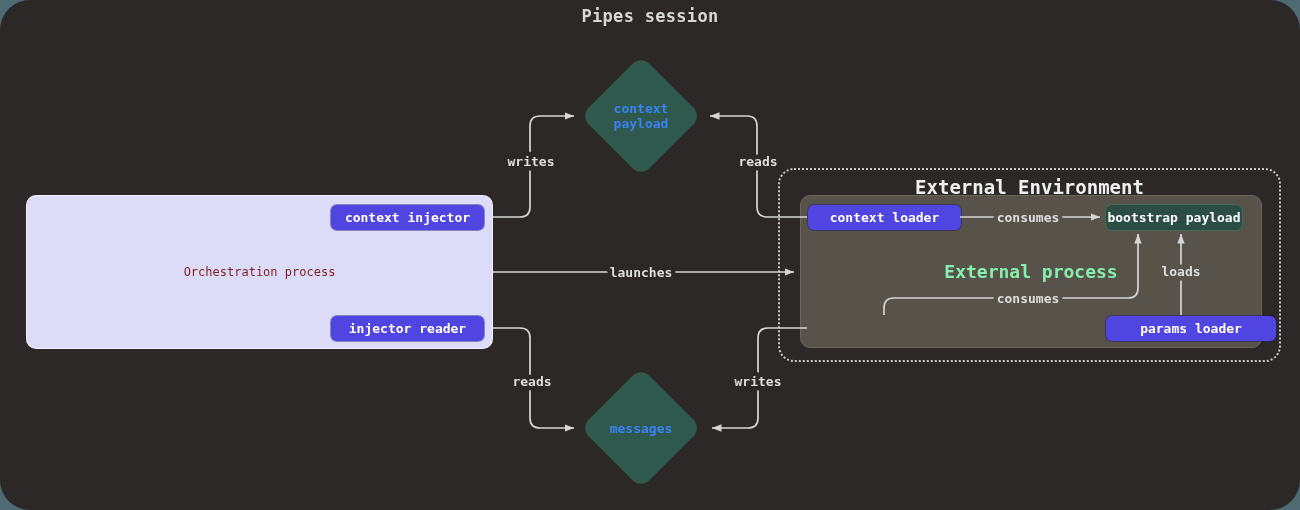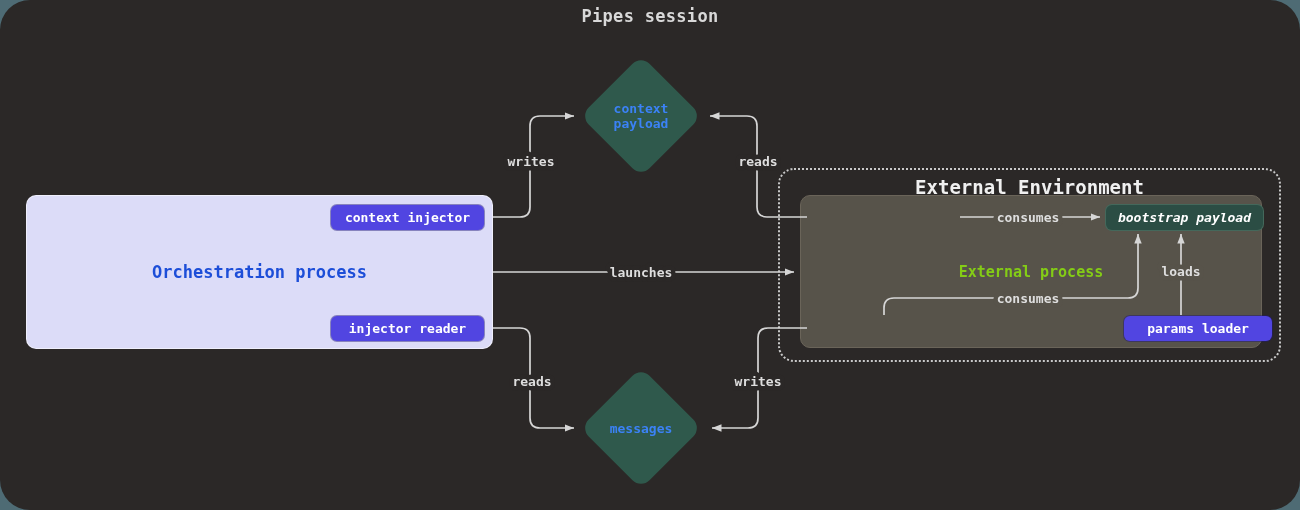--- a/index.html
+++ b/index.html
@@ -19,32 +19,32 @@
   .diamond-label { position:absolute; inset:0; display:flex; align-items:center;
                    justify-content:center; text-align:center; color:#3b82f6;
                    font-size:13px; font-weight:700; line-height:15px; }
   .diamond-label span { display:block; width:64px; }
 
   
   .orch-box { position:absolute; left:26px; top:195px; width:467px; height:154px;
               background:#dcdcf8; border-radius:10px;
               border:1px solid rgba(255,255,255,.55); }
   .orch-label { position:absolute; inset:0; display:flex; align-items:center;
-                justify-content:center; color:#1d4ed8; font-size:17px;
-                font-weight:700; }
+                justify-content:center; color:#7f1d1d; font-size:12px;
+                font-weight:400; }
 
   
   .env-box { position:absolute; left:778px; top:168px; width:503px; height:194px;
              border:2px dotted #c9c9c9; border-radius:16px; }
   .env-label { position:absolute; top:6px; left:0; width:100%; text-align:center;
                color:#f0f0f0; font-size:19px; font-weight:600; }
   .proc-box { position:absolute; left:800px; top:195px; width:462px; height:153px;
               background:#57534a; border-radius:10px; border:1px solid #6a6459; }
   .proc-label { position:absolute; inset:0; display:flex; align-items:center;
-                justify-content:center; color:#84cc16; font-size:15px;
+                justify-content:center; color:#86efac; font-size:18px;
                 font-weight:600; }
 
   
   .pill { position:absolute; width:153px; height:25px; background:#5145e1;
           border-radius:6px; color:#fff; font-size:13px; font-weight:700;
           display:flex; align-items:center; justify-content:center;
           box-shadow:0 0 0 1px rgba(30,22,120,.45); }
   .teal-pill { background:#2b4d44; box-shadow:0 0 0 1px #44685b; }
 
   
@@ -83,22 +83,23 @@
     <div class="pill" style="right:8px; top:9px;">context injector</div>
     <div class="pill" style="right:8px; top:120px;">injector reader</div>
   </div>
 
   <div class="env-box">
     <div class="env-label">External Environment</div>
   </div>
 
   <div class="proc-box">
     <div class="proc-label">External process</div>
-    <div class="pill teal-pill" style="left:305px; top:9px; width:157px;font-style:italic;">bootstrap payload</div>
-    <div class="pill" style="left:323px; top:120px; width:148px;">params loader</div>
+    <div class="pill" style="left:7px; top:9px;">context loader</div>
+    <div class="pill teal-pill" style="left:305px; top:9px; width:136px;">bootstrap payload</div>
+    <div class="pill" style="left:305px; top:120px; width:170px;">params loader</div>
   </div>
 
   <svg class="overlay" width="1300" height="510" viewBox="0 0 1300 510">
     <defs>
       <marker id="arrowhead" viewBox="0 0 11 9" refX="9.5" refY="4.5" markerWidth="11" markerHeight="9" markerUnits="userSpaceOnUse" orient="auto">
         <path d="M0,0.8 L9.6,4.5 L0,8.2 Z" fill="#d6d6d6"></path>
       </marker>
     </defs>
 
     <path class="edge" marker-end="url(#arrowhead)" d="M 493 217 H 520 Q 530 217 530 207 V 126 Q 530 116 540 116 H 574"></path>

